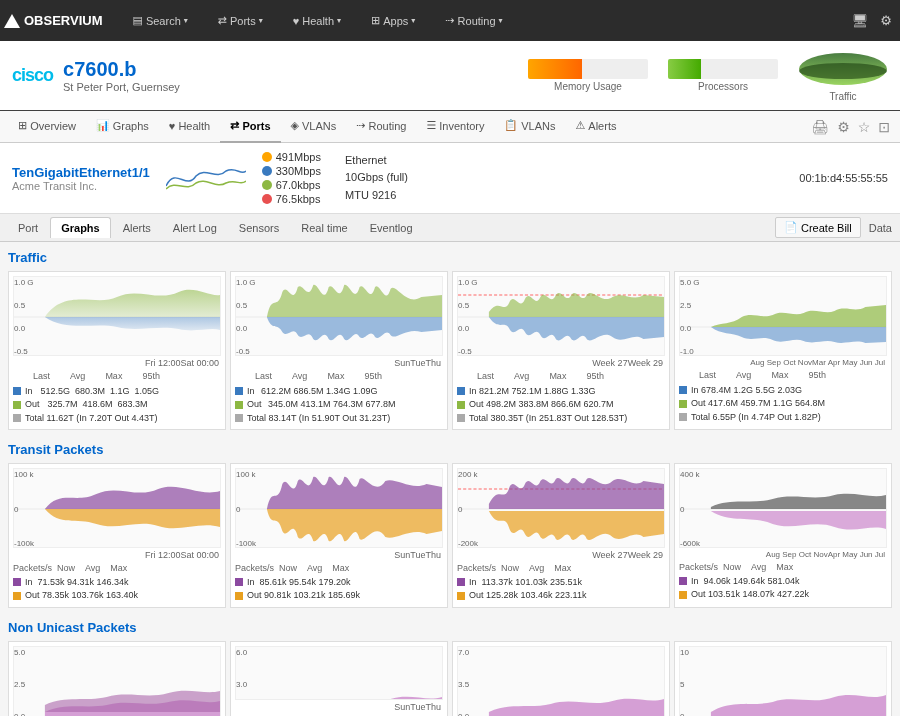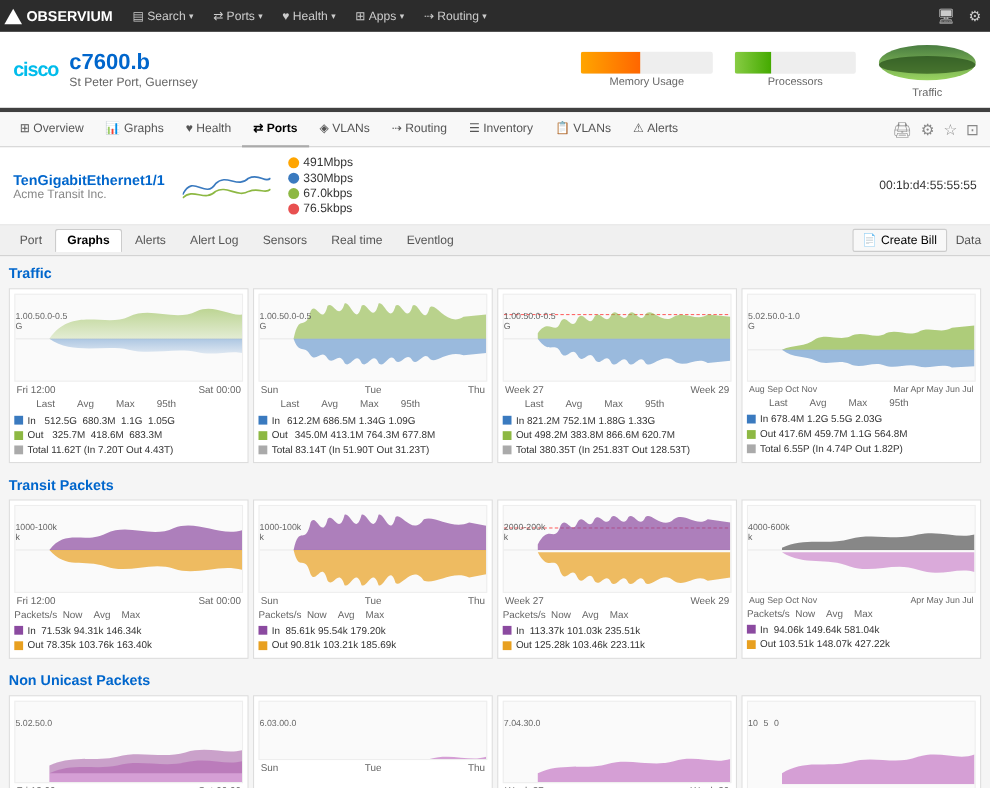--- a/index.html
+++ b/index.html
@@ -1,25 +1,25 @@
 <!DOCTYPE html>
 <html><head>
   <meta charset="utf-8">
   <style>
     * { margin: 0; padding: 0; box-sizing: border-box; }
     body { font-family: Arial, sans-serif; font-size: 11px; background: #f0f0f0; color: #333; width: 900px; }
 
     
     .topnav {
       background: #2c2c2c;
-      height: 29px;
+      height: 41px;
       display: flex;
       align-items: center;
       padding: 0 4px;
-      gap: 2px;
+      gap: 14px;
     }
     .topnav-logo {
       display: flex; align-items: center; gap: 4px; color: white; font-size: 13px; font-weight: bold; margin-right: 8px;
     }
     .topnav-logo-triangle {
       width: 0; height: 0;
       border-left: 8px solid transparent;
       border-right: 8px solid transparent;
       border-bottom: 14px solid white;
     }
@@ -34,21 +34,21 @@
       width: 130px; height: 20px; padding: 2px 4px; font-size: 11px; border: 1px solid #555; background: #555; color: white; border-radius: 2px;
     }
     .topnav-icon-btn { color: #ccc; font-size: 13px; cursor: pointer; padding: 2px 4px; }
 
     
     .device-header {
       background: white;
       padding: 8px 12px;
       display: flex;
       align-items: center;
-      border-bottom: 4px solid #404040;
+      border-bottom: 1px solid #404040;
     }
     .cisco-logo {
       color: #00bceb; font-size: 18px; font-weight: bold; margin-right: 10px; letter-spacing: -1px;
     }
     .device-info h1 { font-size: 20px; color: #0066cc; font-weight: bold; }
     .device-info p { font-size: 11px; color: #666; }
     .device-metrics {
       margin-left: auto; display: flex; gap: 20px; align-items: center;
     }
     .metric-block { text-align: center; }
@@ -116,30 +116,30 @@
     .main-content { background: #f5f5f5; padding: 8px; }
 
     
     .chart-section { margin-bottom: 12px; }
     .section-title { font-size: 13px; color: #0066cc; font-weight: bold; margin-bottom: 6px; }
 
     
     .chart-row { display: flex; gap: 4px; }
     .chart-card { background: white; border: 1px solid #ddd; flex: 1; padding: 4px; position: relative; }
     .chart-area { height: 80px; background: #fafafa; border: 1px solid #eee; position: relative; overflow: hidden; margin-bottom: 2px; }
-    .chart-labels { display: flex; justify-content: space-between; font-size: 9px; color: #666; padding: 0 2px; margin-bottom: 2px; }
+    .chart-labels { display: flex; justify-content: flex-end; font-size: 9px; color: #666; padding: 0 2px; margin-bottom: 2px; }
     .chart-stats { font-size: 9px; color: #333; line-height: 1.5; }
     .stat-row { display: flex; gap: 4px; align-items: center; }
     .stat-color { width: 8px; height: 8px; }
 
     
     svg { display: block; }
 
     .y-axis-labels {
-      position: absolute; left: 0; top: 14px; height: 80px; width: 28px; display: flex; flex-direction: row; justify-content: space-between; font-size: 8px; color: #666; padding: 1px 0;
+      position: absolute; left: 0; top: 0; height: 80px; width: 28px; display: flex; flex-direction: column; justify-content: space-between; font-size: 8px; color: #666; padding: 1px 0;
     }
   </style>
 </head>
 <body>
 
 <div class="topnav">
   <div class="topnav-logo">
     <div class="topnav-logo-triangle"></div>
     <span>OBSERVIUM</span>
   </div>
@@ -280,20 +280,25 @@
     </div>
     <div class="speed-row">
       <div class="speed-dot" style="background:#8db843;"></div>
       <span class="speed-text">67.0kbps</span>
     </div>
     <div class="speed-row">
       <div class="speed-dot" style="background:#e85050;"></div>
       <span class="speed-text">76.5kbps</span>
     </div>
   </div>
+  <div class="port-details">
+    <div>Ethernet</div>
+    <div>10Gbps (full)</div>
+    <div>MTU 9216</div>
+  </div>
   <div class="port-mac" style="margin-left:auto;">00:1b:d4:55:55:55</div>
 </div>
 
 <div class="sub-tabs">
   <div class="sub-tab">Port</div>
   <div class="sub-tab active">Graphs</div>
   <div class="sub-tab">Alerts</div>
   <div class="sub-tab">Alert Log</div>
   <div class="sub-tab">Sensors</div>
   <div class="sub-tab">Real time</div>
@@ -664,21 +669,21 @@
             <span>Tue</span>
             <span>Thu</span>
         </div>
 
       </div>
 
       <div class="chart-card">
         <div class="chart-area" style="height:75px;">
           <div class="y-axis-labels" style="height:75px;">
             <span>7.0</span>
-              <span>4.3</span>
+              <span>3.5</span>
               <span>0.0</span>
           </div>
           <svg width="100%" height="75" viewBox="0 0 200 75" preserveAspectRatio="none">
             <path d="M30 65 C50 55, 70 62, 90 57 C110 50, 130 60, 150 54 C170 48, 185 57, 200 52 L200 75 L30 75 Z" fill="#cc88cc" opacity="0.8"></path>
           </svg>
         </div>
         <div class="chart-labels">
           <span>Week 27</span>
             <span>Week 29</span>
         </div>

